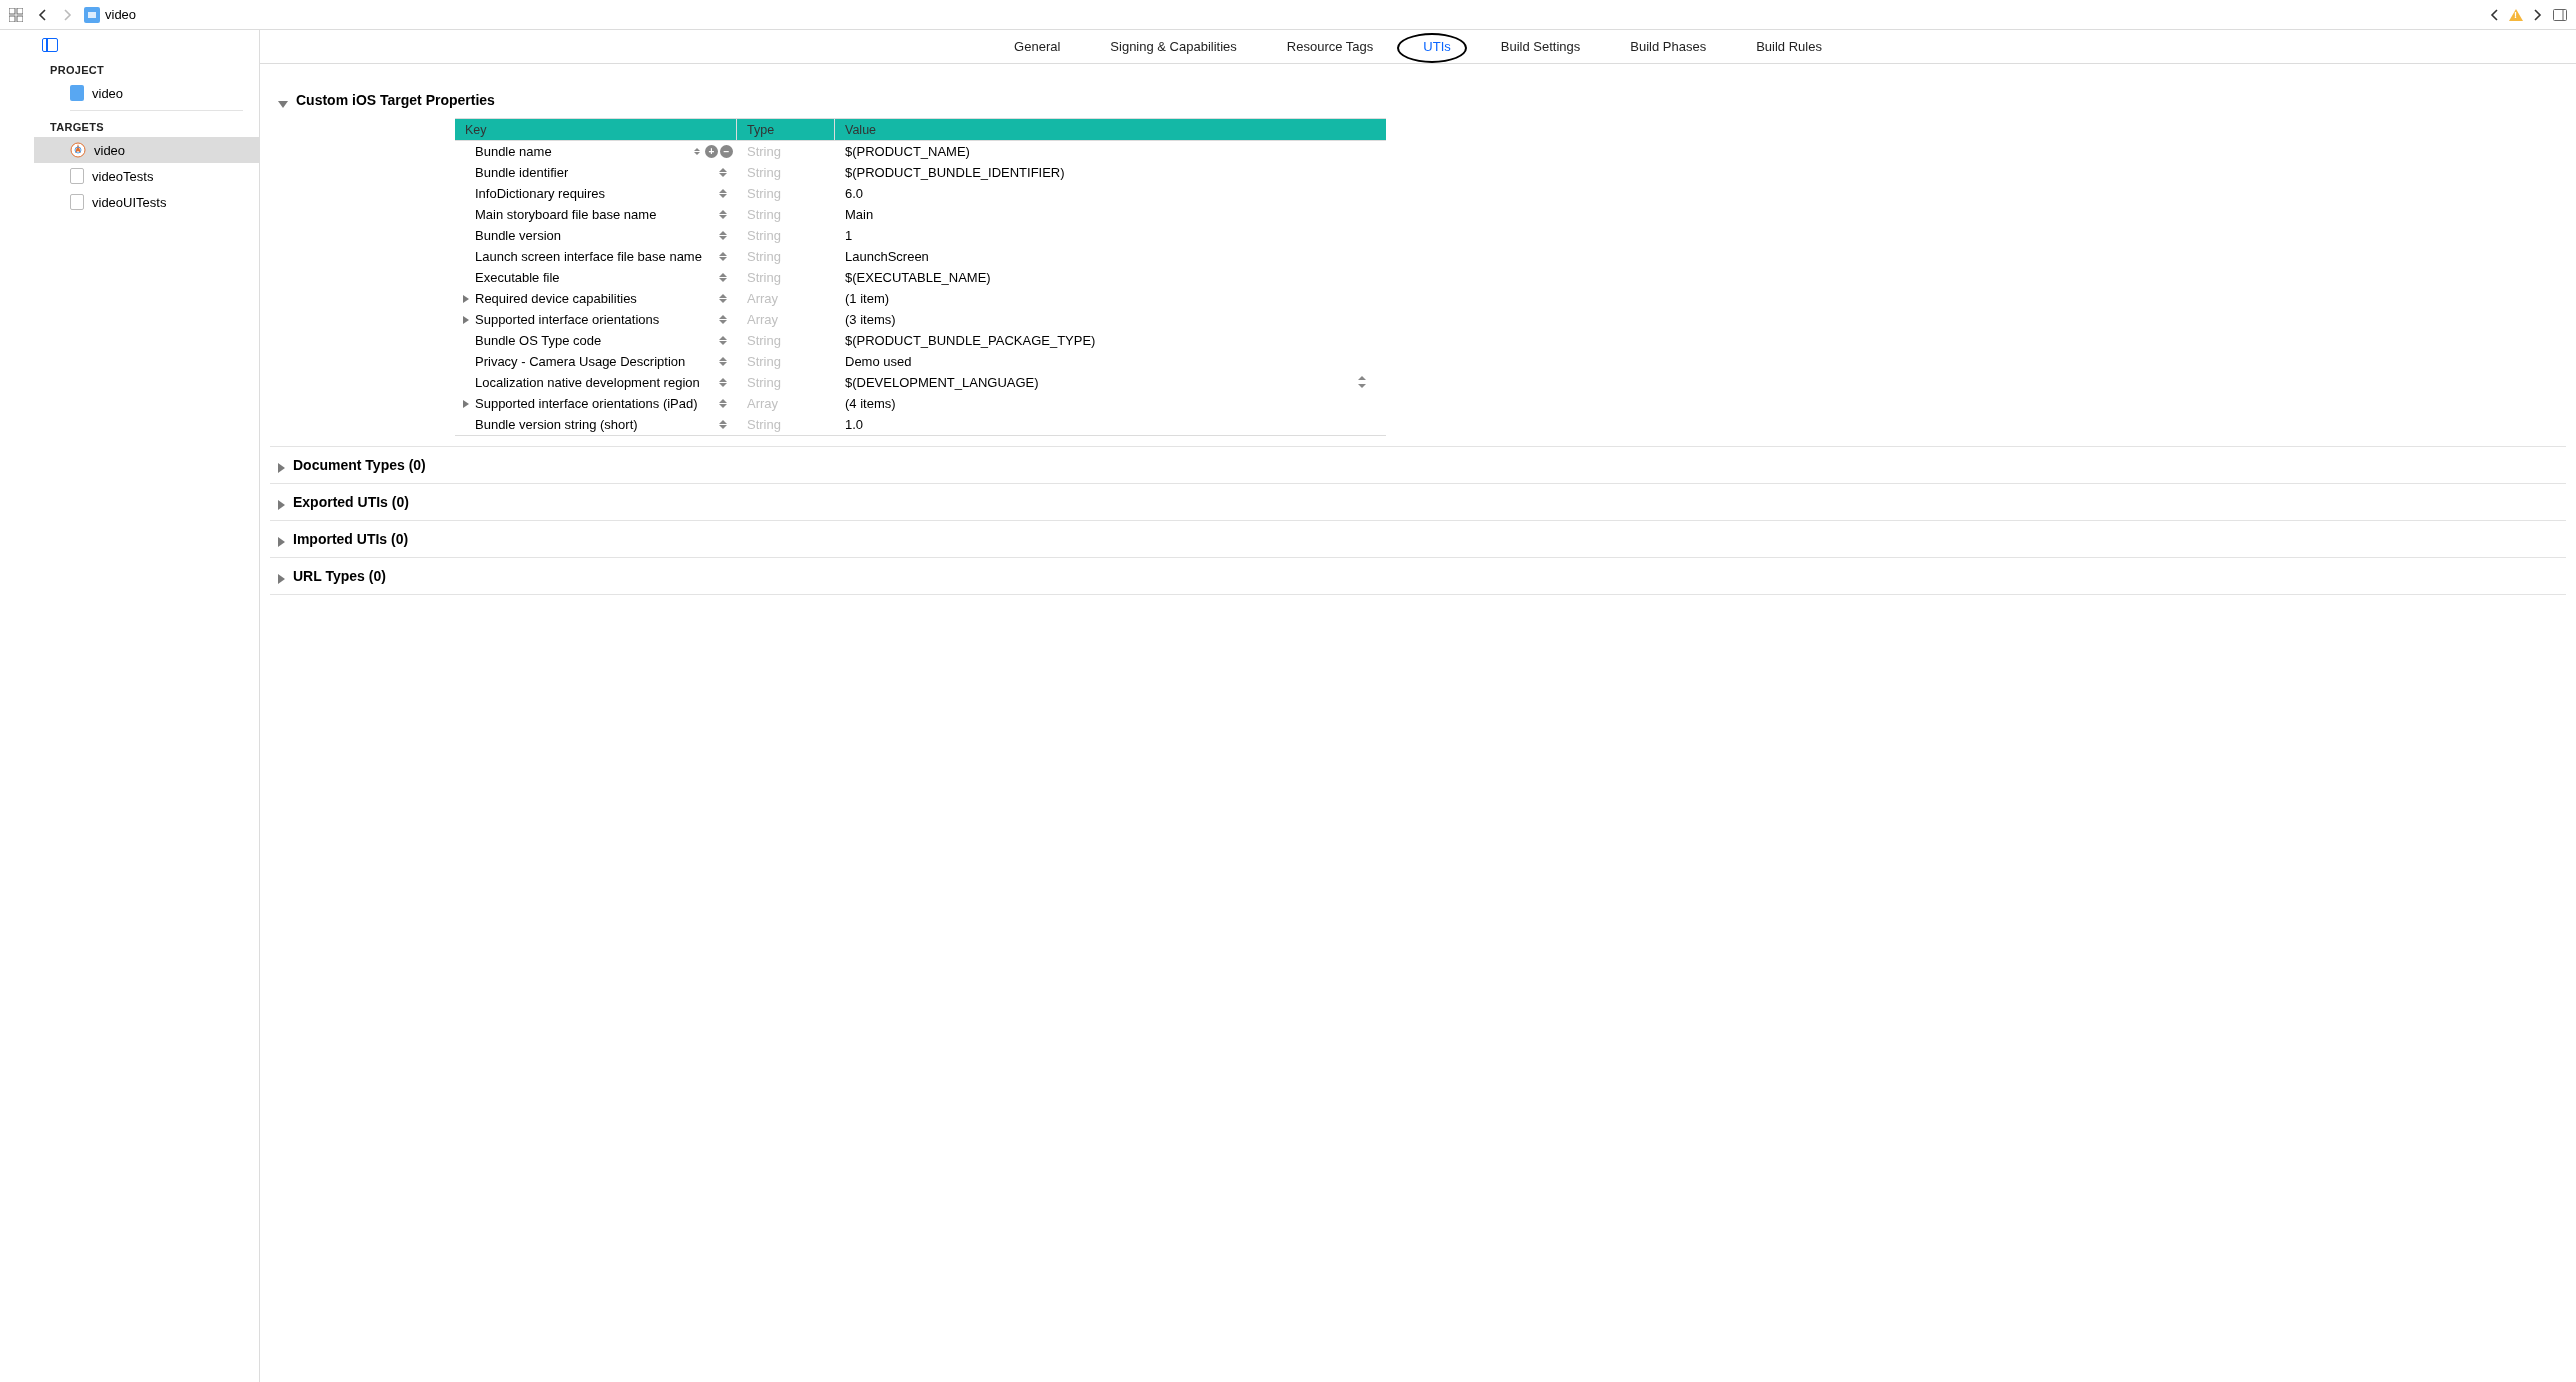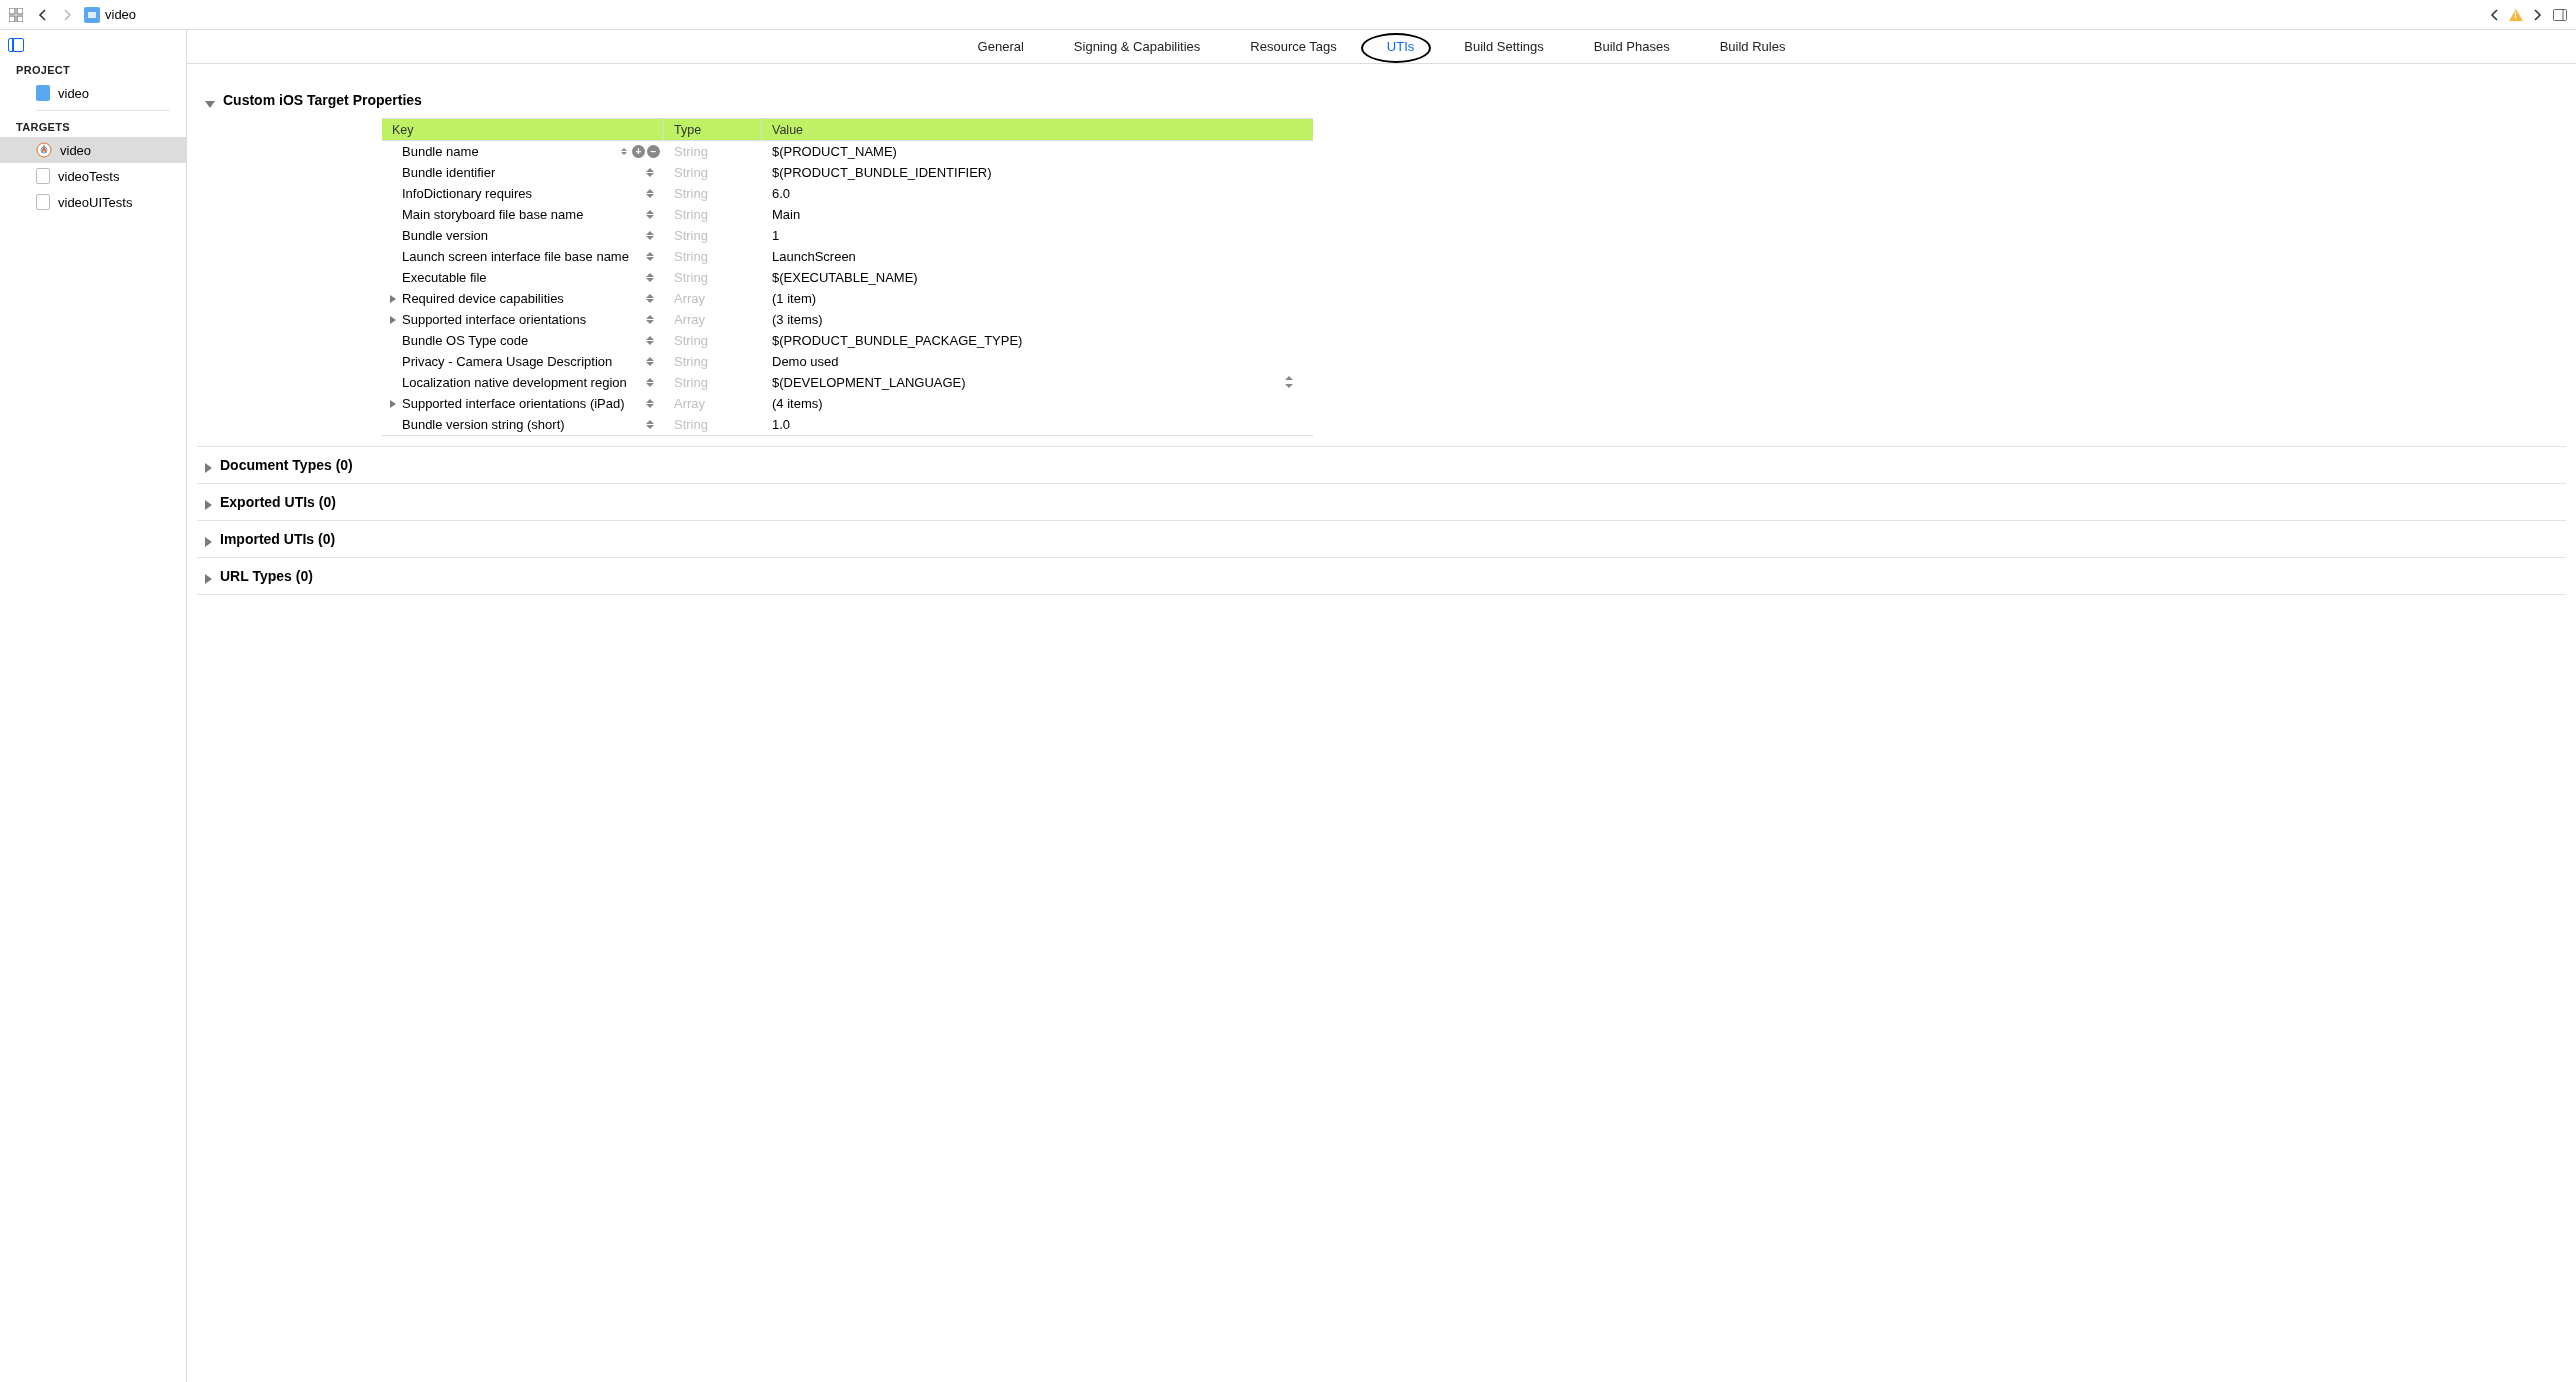--- a/index.html
+++ b/index.html
@@ -8,21 +8,21 @@
 .topbar { height: 30px; border-bottom: 1px solid #dcdcdc; display: flex; align-items: center; padding: 0 6px; position: relative; }
 .topbar .left { display: flex; align-items: center; gap: 6px; }
 .topbar .right { position: absolute; right: 6px; display: flex; align-items: center; gap: 2px; }
 .topbar svg { display: block; }
 .icon-btn { width: 20px; height: 20px; display: flex; align-items: center; justify-content: center; cursor: pointer; }
 .file-chip { display: flex; align-items: center; gap: 5px; }
 .file-icon { width: 16px; height: 16px; background: #58a7f2; border-radius: 2px; position: relative; display: flex; align-items: center; justify-content: center; }
 .file-icon::before { content: ""; position: absolute; width: 8px; height: 6px; background: #fff; opacity: .8; }
 
 .main { display: flex; height: calc(100vh - 30px); }
-.sidebar { width: 187px; border-right: 1px solid #dcdcdc; padding-top: 6px; }
+.sidebar { width: 226px; border-right: 1px solid #dcdcdc; padding-top: 6px; margin-left: 34px; }
 .sidebar .toggle-panel { padding: 2px 8px 8px; }
 .panel-icon { width: 16px; height: 14px; border: 1.5px solid #0a66ff; border-radius: 2px; position: relative; }
 .panel-icon::before { content: ""; position: absolute; left: 3px; top: 0; bottom: 0; width: 1.5px; background: #0a66ff; }
 .section-label { font-size: 11px; font-weight: 600; color: #222; padding: 4px 16px; letter-spacing: 0.3px; }
 .tree-item { display: flex; align-items: center; gap: 8px; padding: 4px 16px 4px 36px; cursor: pointer; height: 26px; }
 .tree-item.selected { background: #dcdcdc; }
 .tree-sep { border-top: 1px solid #e3e3e3; margin: 4px 16px 6px 36px; }
 .icon-doc { width: 14px; height: 16px; background: #58a7f2; border-radius: 2px; }
 .icon-app { width: 16px; height: 16px; position: relative; }
 .icon-app svg { display: block; }
@@ -34,21 +34,21 @@
 .tab.active { color: #0a66ff; }
 .info-circle { position: absolute; border: 2.5px solid #000; border-radius: 50%; width: 70px; height: 30px; pointer-events: none; }
 
 .body { padding: 18px 10px 40px 10px; }
 .section { border-bottom: 1px solid #e3e3e3; padding: 10px 0; }
 .section-head { display: flex; align-items: flex-end; gap: 8px; font-weight: 700; font-size: 14px; padding-left: 8px; cursor: pointer; }
 .tri { width: 0; height: 0; border-left: 5px solid transparent; border-right: 5px solid transparent; border-top: 7px solid #7a7a7a; }
 .tri.right { border-top: 5px solid transparent; border-bottom: 5px solid transparent; border-left: 7px solid #7a7a7a; border-right: none; }
 
 .plist { margin: 10px 0 0 185px; border: 1px solid #dcdcdc; border-left: none; border-right: none; width: 931px; }
-.plist-head { display: flex; background: #bef264; border-bottom: 1px solid #dcdcdc; height: 22px; align-items: center; }
+.plist-head { display: flex; background: #14b8a6; border-bottom: 1px solid #dcdcdc; height: 22px; align-items: center; }
 .plist-head > div { padding: 0 10px; font-size: 12.5px; color: #333; }
 .col-key { width: 282px; border-right: 1px solid #dcdcdc; height: 100%; display: flex; align-items: center; }
 .col-type { width: 98px; border-right: 1px solid #dcdcdc; height: 100%; display: flex; align-items: center; }
 .col-val { flex: 1; height: 100%; display: flex; align-items: center; }
 
 .row { display: flex; height: 21px; align-items: center; font-size: 13px; }
 .row .k { width: 282px; padding-left: 20px; display: flex; align-items: center; position: relative; text-align: right; }
 .row .k.has-tri { padding-left: 8px; }
 .row .k .tri-mini { width: 0; height: 0; border-top: 4px solid transparent; border-bottom: 4px solid transparent; border-left: 6px solid #7a7a7a; margin-right: 6px; }
 .row .t { width: 98px; padding-left: 10px; color: #c0c0c0; }

